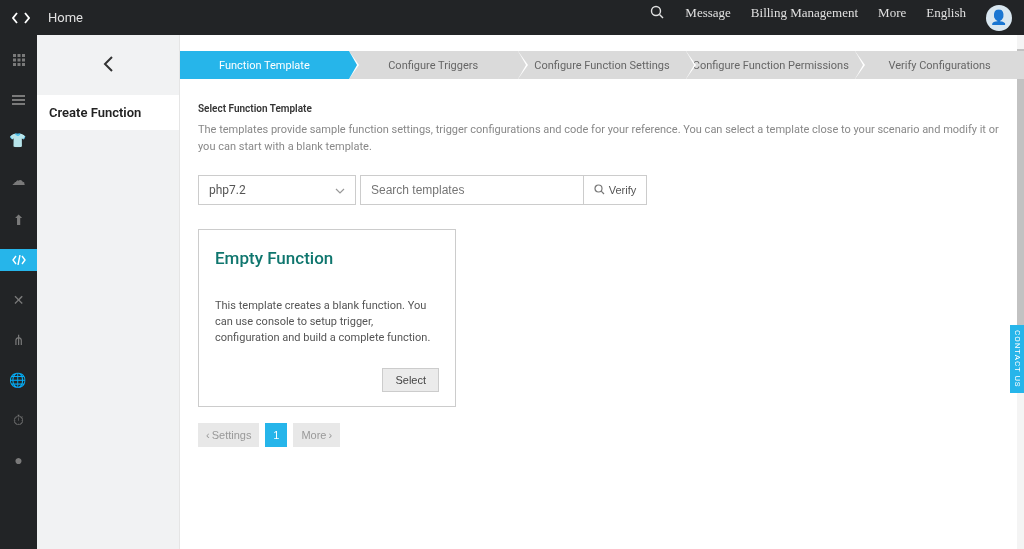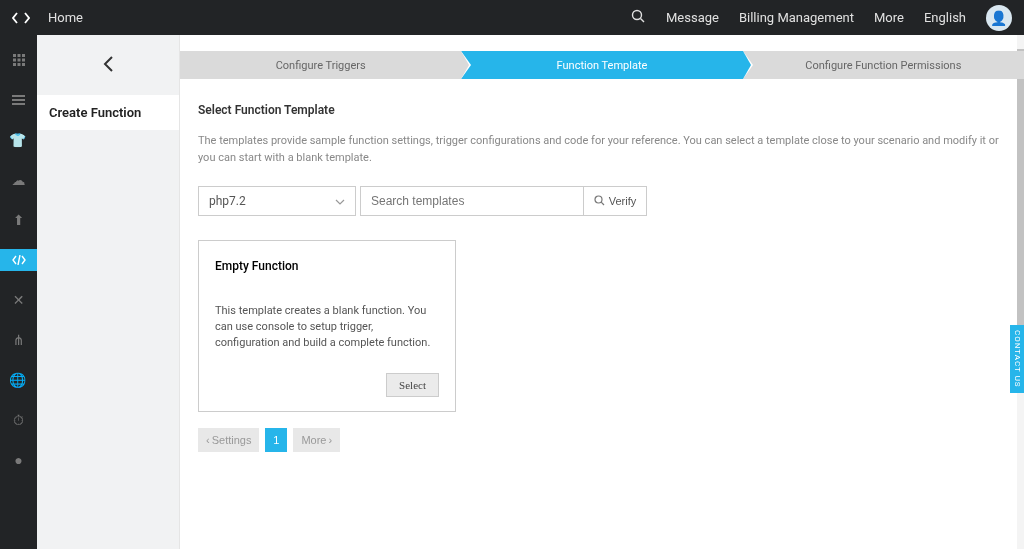--- a/index.html
+++ b/index.html
@@ -26,23 +26,23 @@
       align-items: center;
       justify-content: center;
     }
     .topbar .home {
       font-size: 13px;
       color: #e0e0e0;
     }
     .topbar .spacer { flex: 1; }
     .topbar .right {
       display: flex;
-      align-items: center;
       gap: 20px;
       font-size: 13px;
+      font-family: Liberation Serif, serif;
     }
     .topbar .right .item { color: #e0e0e0; cursor: pointer; }
     .avatar {
       width: 26px;
       height: 26px;
       border-radius: 50%;
       background: #d9e7f0;
       display: flex;
       align-items: center;
       justify-content: center;
@@ -147,24 +147,24 @@
       border-bottom: 14px solid transparent;
       border-left: 10px solid #fff;
       z-index: 1;
     }
     .step:last-child::after,
     .step:last-child::before { display: none; }
     .page-body {
       padding: 24px 18px;
     }
     .page-title {
-      font-size: 12px;
+      font-size: 10px;
       font-weight: 600;
       color: #333;
-      margin-bottom: 16px;
+      margin-bottom: 8px;
     }
     .page-desc {
       font-size: 11px;
       color: #888;
       margin-bottom: 20px;
       line-height: 1.5;
     }
     .controls {
       display: flex;
       gap: 4px;
@@ -207,43 +207,42 @@
       justify-content: center;
       gap: 4px;
       cursor: pointer;
     }
     .template-card {
       width: 258px;
       border: 1px solid #ccc;
       padding: 18px 16px 14px;
     }
     .template-card .card-title {
-      font-size: 12px;
-      color: #000000;
+      font-size: 17px;
+      color: #0f766e;
       font-weight: 500;
       margin-bottom: 30px;
     }
     .template-card .card-desc {
       font-size: 11px;
       color: #555;
       line-height: 1.45;
       margin-bottom: 22px;
     }
     .template-card .card-select {
       display: flex;
       justify-content: flex-end;
     }
     .template-card .card-select button {
       background: #ebebeb;
       border: 1px solid #ccc;
       padding: 5px 12px;
       font-size: 11px;
       color: #444;
       cursor: pointer;
-      font-family: Liberation Serif, serif;
     }
     .pagination {
       display: flex;
       gap: 6px;
       margin-top: 16px;
       align-items: center;
     }
     .page-btn {
       height: 24px;
       padding: 0 8px;
@@ -366,23 +365,25 @@
     </div>
     <div class="create-fn">Create Function</div>
   </div>
 
   <div class="content">
     <div class="scroll-indicator">
       <div class="scroll-thumb"></div>
     </div>
 
     <div class="steps">
+      <div class="step active">Function Template</div>
       <div class="step">Configure Triggers</div>
-      <div class="step active">Function Template</div>
+      <div class="step">Configure Function Settings</div>
       <div class="step">Configure Function Permissions</div>
+      <div class="step">Verify Configurations</div>
     </div>
 
     <div class="page-body">
       <div class="page-title">Select Function Template</div>
       <div class="page-desc">The templates provide sample function settings, trigger configurations and code for your reference. You can select a template close to your scenario and modify it or you can start with a blank template.</div>
 
       <div class="controls">
         <div class="select-box">
           <span>php7.2</span>
           <span>

